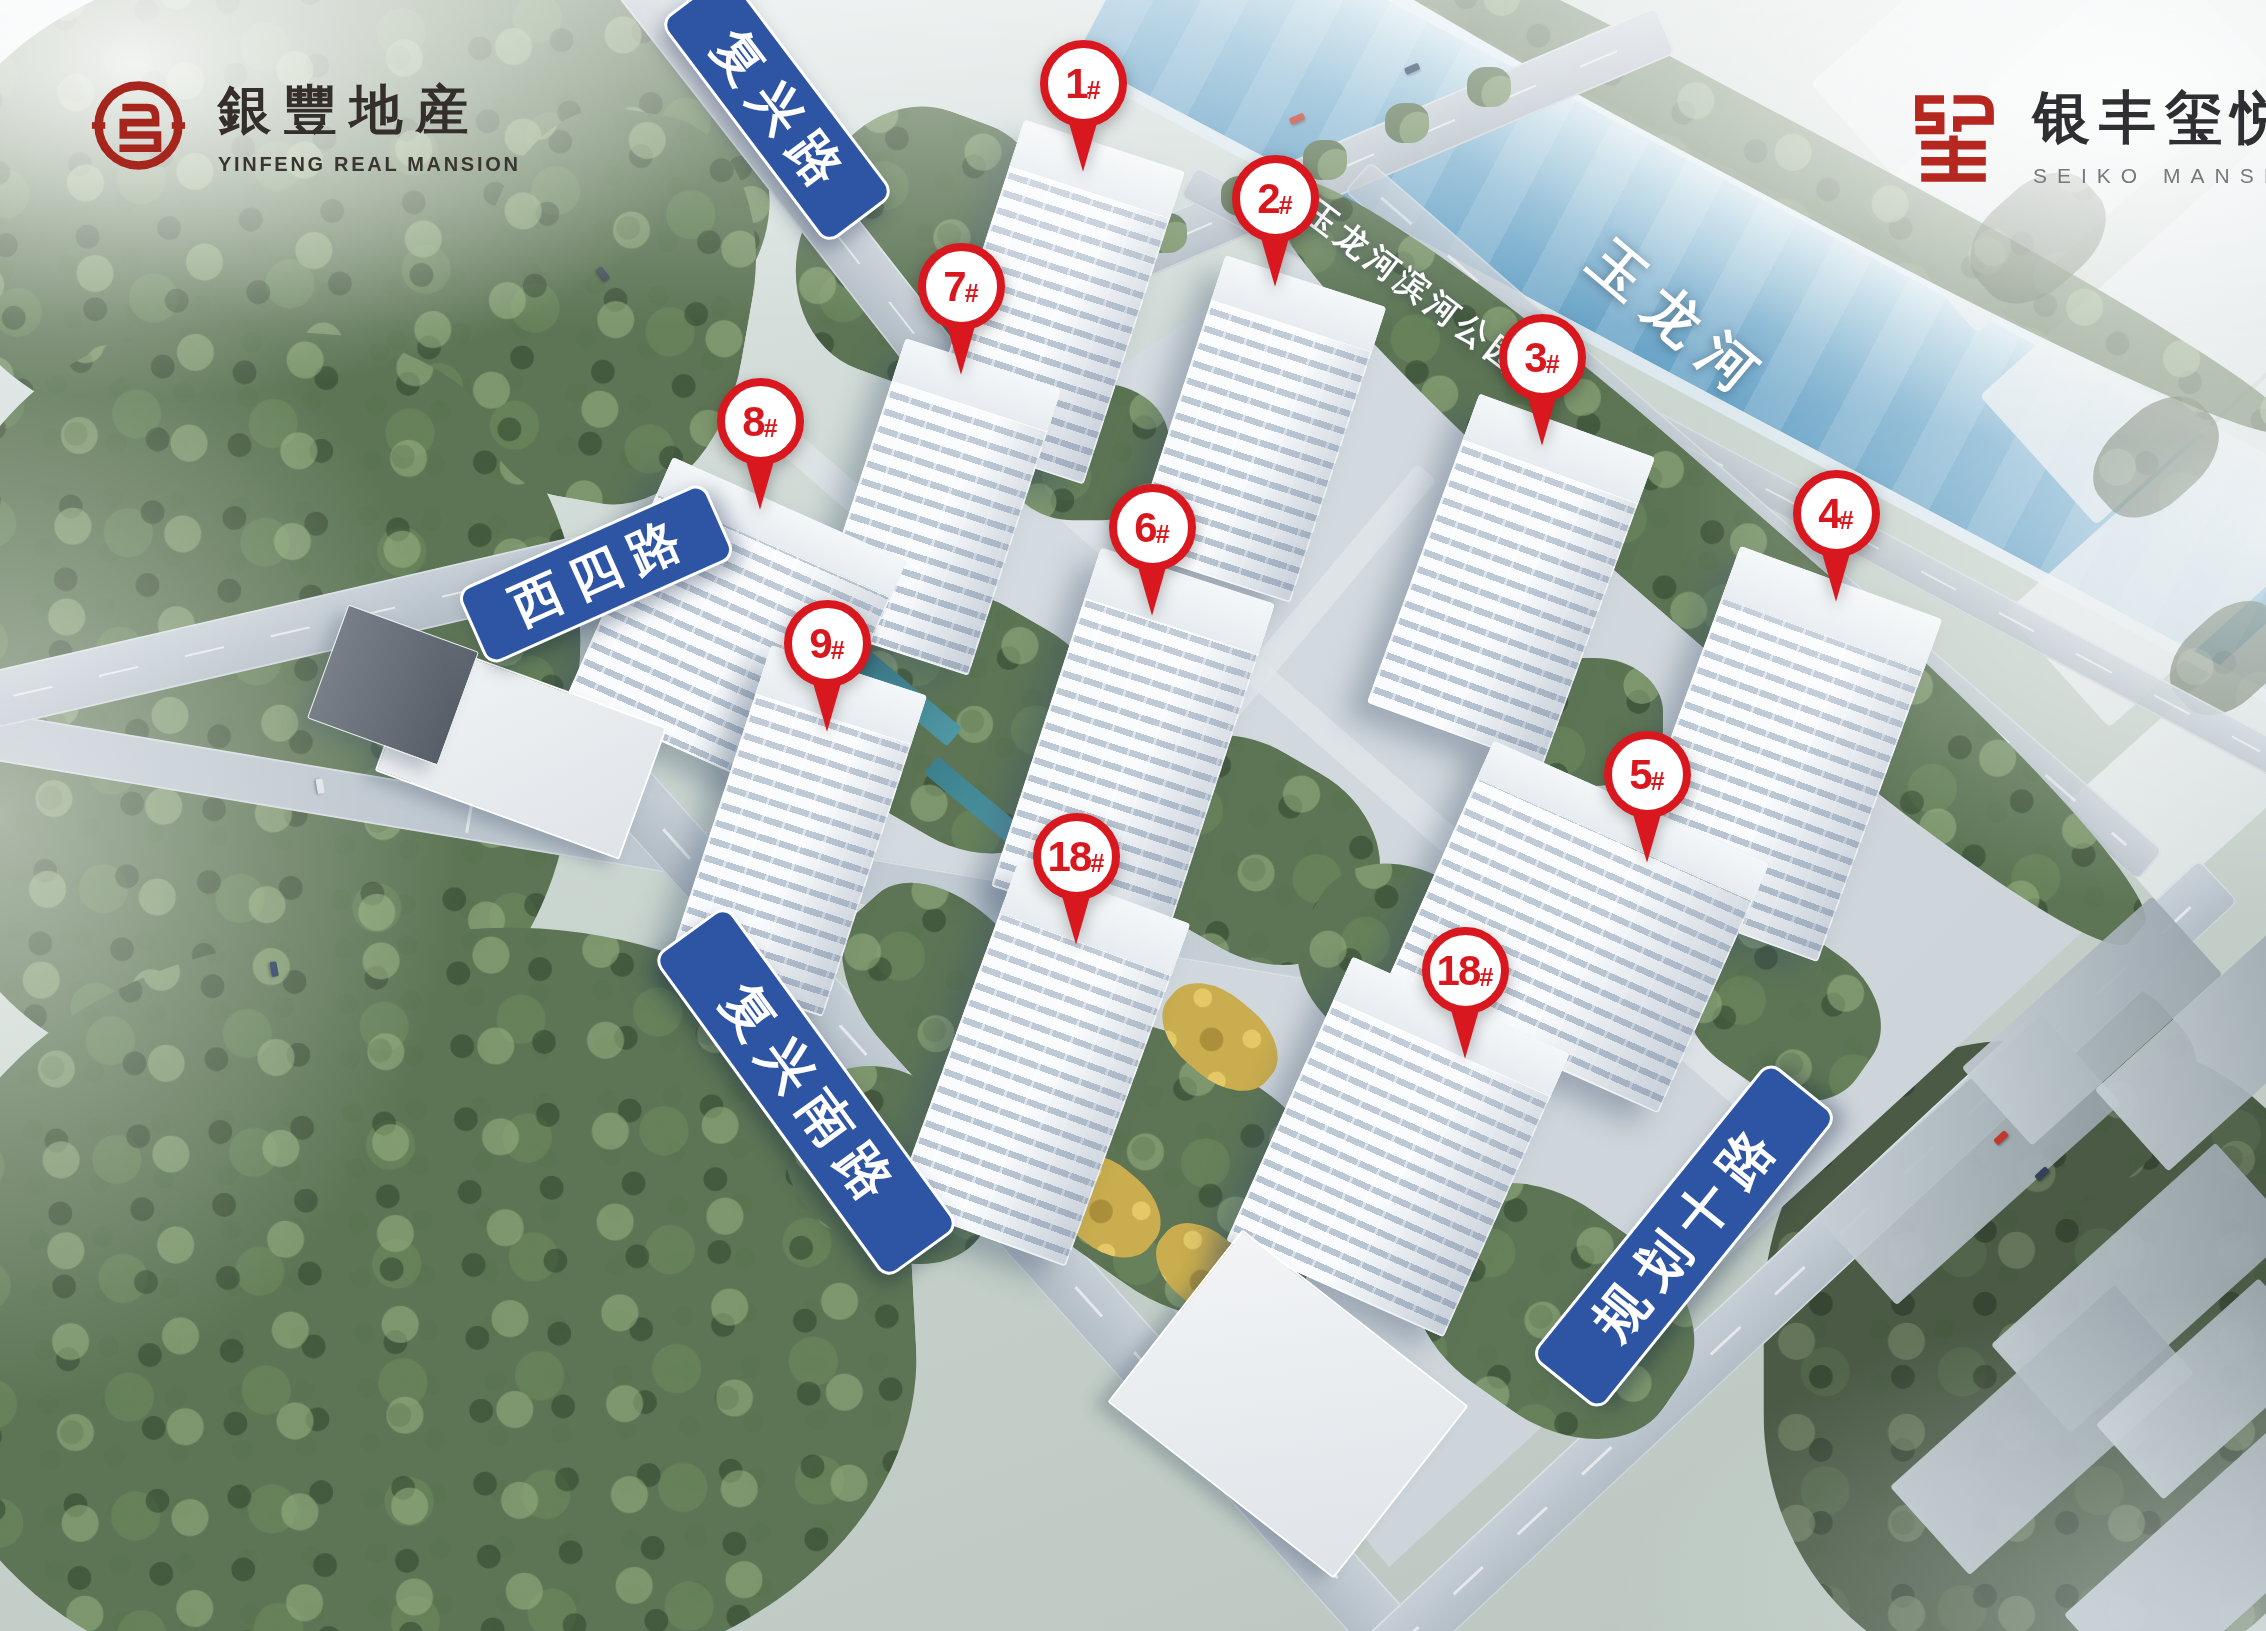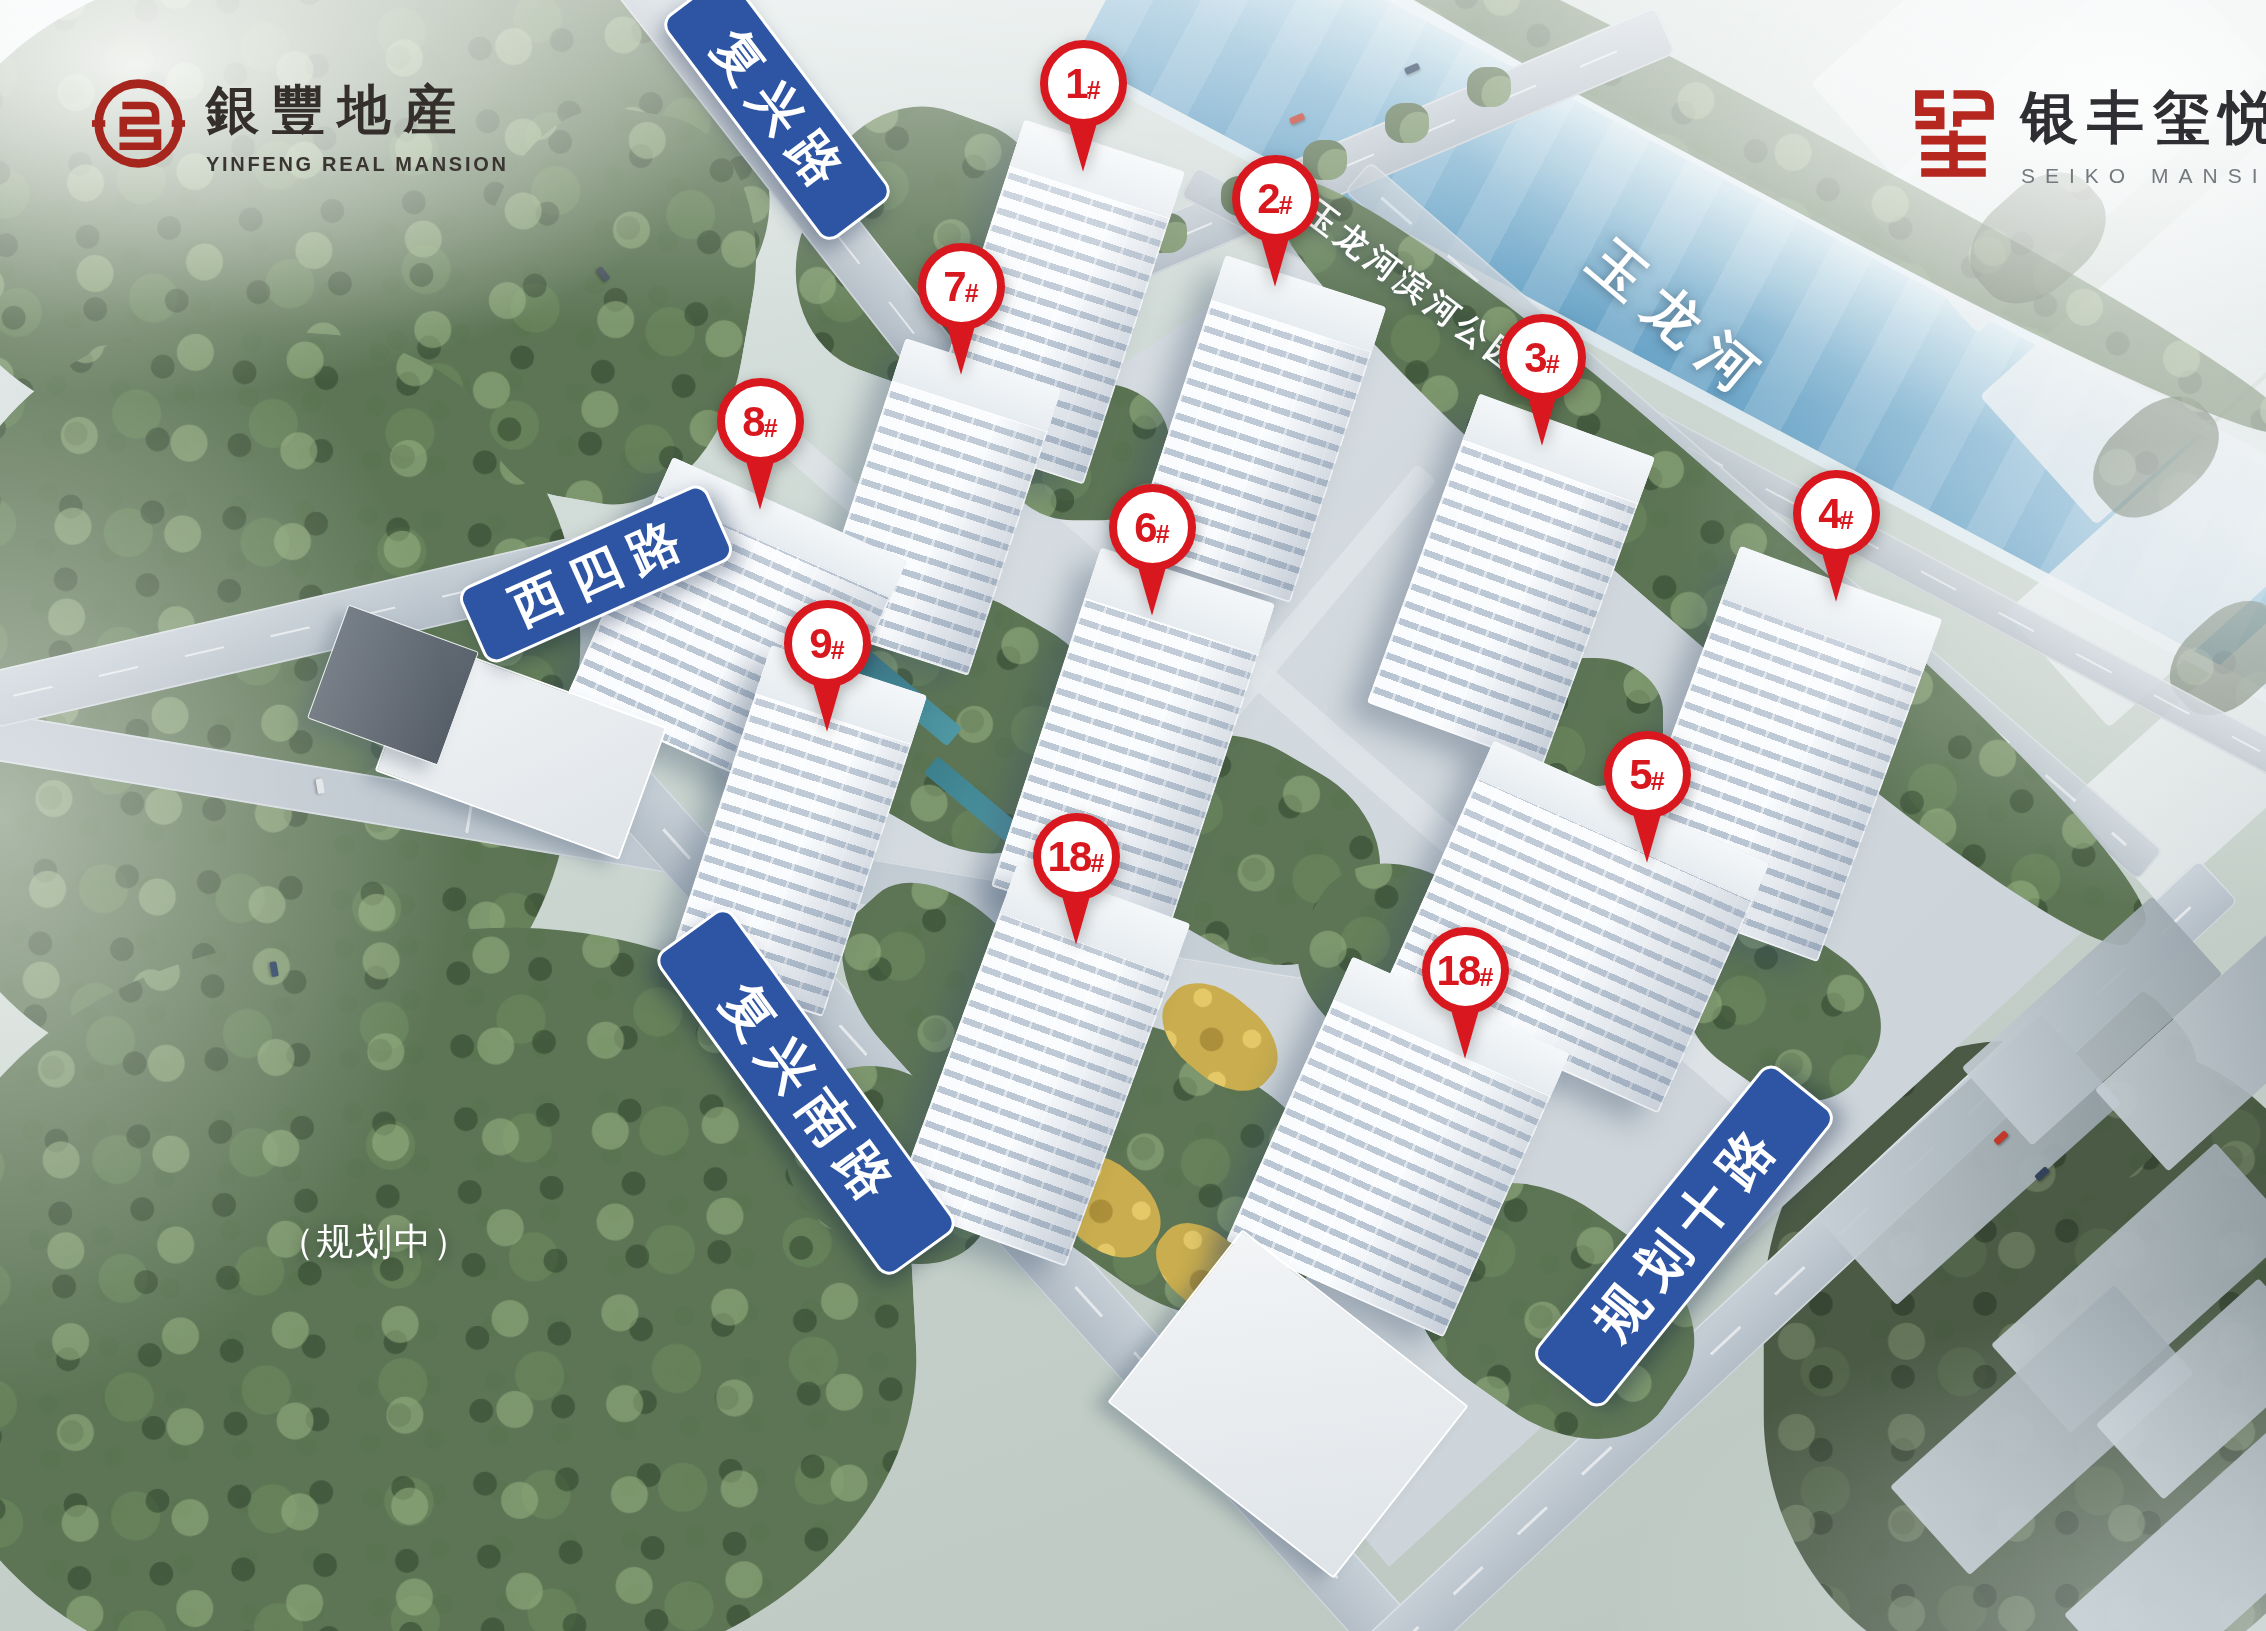--- a/index.html
+++ b/index.html
@@ -71,21 +71,21 @@
 
   .pin{position:absolute;width:106px;display:flex;flex-direction:column;align-items:center;
     z-index:40;filter:drop-shadow(0 5.5px 7.3px rgba(0,0,0,.28));}
   .pin-head{width:71px;height:71px;background:#fff;border:8.2px solid #d9171e;border-radius:50%;
     display:flex;align-items:center;justify-content:center;color:#d9171e;font-weight:800;}
   .pin-num{font-size:42px;line-height:1;letter-spacing:-1.8px;}
   .pin-hash{font-size:25px;font-weight:800;margin-top:14.6px;}
   .pin-tail{width:38px;height:53px;margin-top:-8.2px;background:#d9171e;
     clip-path:polygon(10% 0,90% 0,50% 100%);}
 
-  .logo{z-index:50;display:flex;align-items:center;gap:20px;}
+  .logo{z-index:50;display:flex;align-items:flex-end;gap:32px;}
   .logo .cn{font-family:"Liberation Serif",serif;font-weight:700;color:#342f2b;white-space:nowrap;}
   .logo .en{font-weight:700;color:#3a3531;white-space:nowrap;}
   .logoR .cn{font-weight:600;color:#2f2f33;}
   .logoR .en{font-weight:400;color:#74797e;}
 </style>
 </head>
 <body>
 
 <div class="abs base"></div>
 
@@ -189,21 +189,20 @@
 
 <div class="c sign" style="left:777px;top:108px;width:274px;height:80px;--r:53deg;font-size:51px">复兴路</div>
 <div class="c sign" style="left:596px;top:574px;width:265px;height:77px;--r:-24deg;font-size:51px">西四路</div>
 <div class="c sign" style="left:806px;top:1092px;width:393px;height:86px;--r:54deg;font-size:53px">复兴南路</div>
 <div class="c sign" style="left:1684px;top:1236px;width:375px;height:84px;--r:-51deg;font-size:53px">规划十路</div>
 
 <div class="c wlabel" style="left:1679px;top:322px;--r:40deg;font-size:55px;letter-spacing:16.4px">玉龙河</div>
 <div class="c wlabel" style="left:1414px;top:288px;--r:37deg;font-size:33px;letter-spacing:4.6px">玉龙河滨河公园</div>
 
 <div class="abs parklabel" style="left:219px;top:1202px;width:311px">
-  <div class="t2">（规划中）</div>
 </div>
 
 <div class="pin" style="left:1030px;top:40px">
   <div class="pin-head">
       <span class="pin-num">1</span>
       <span class="pin-hash">#</span>
     </div>
   <div class="pin-tail"></div>
 </div>
 <div class="pin" style="left:1222px;top:155px">

